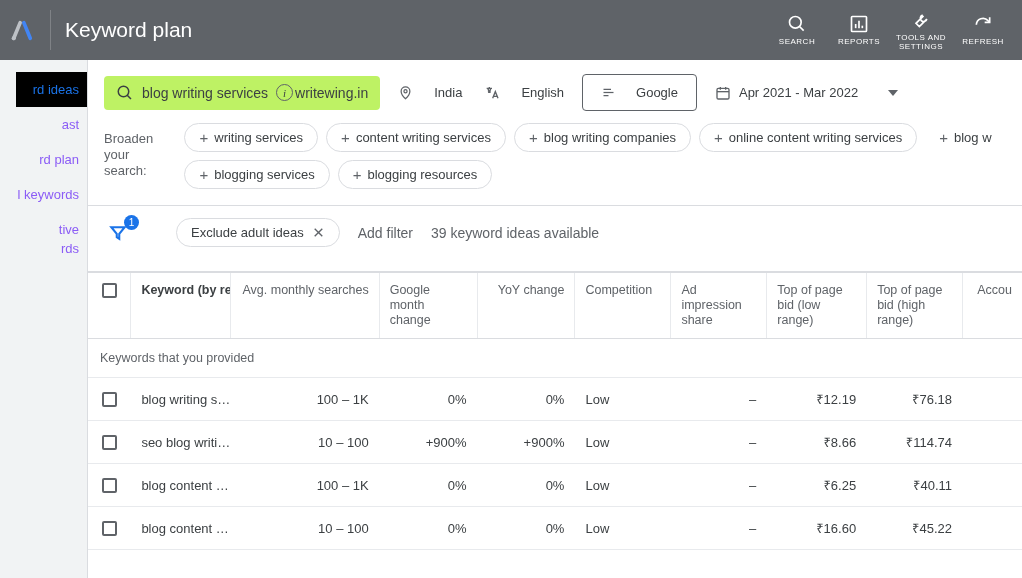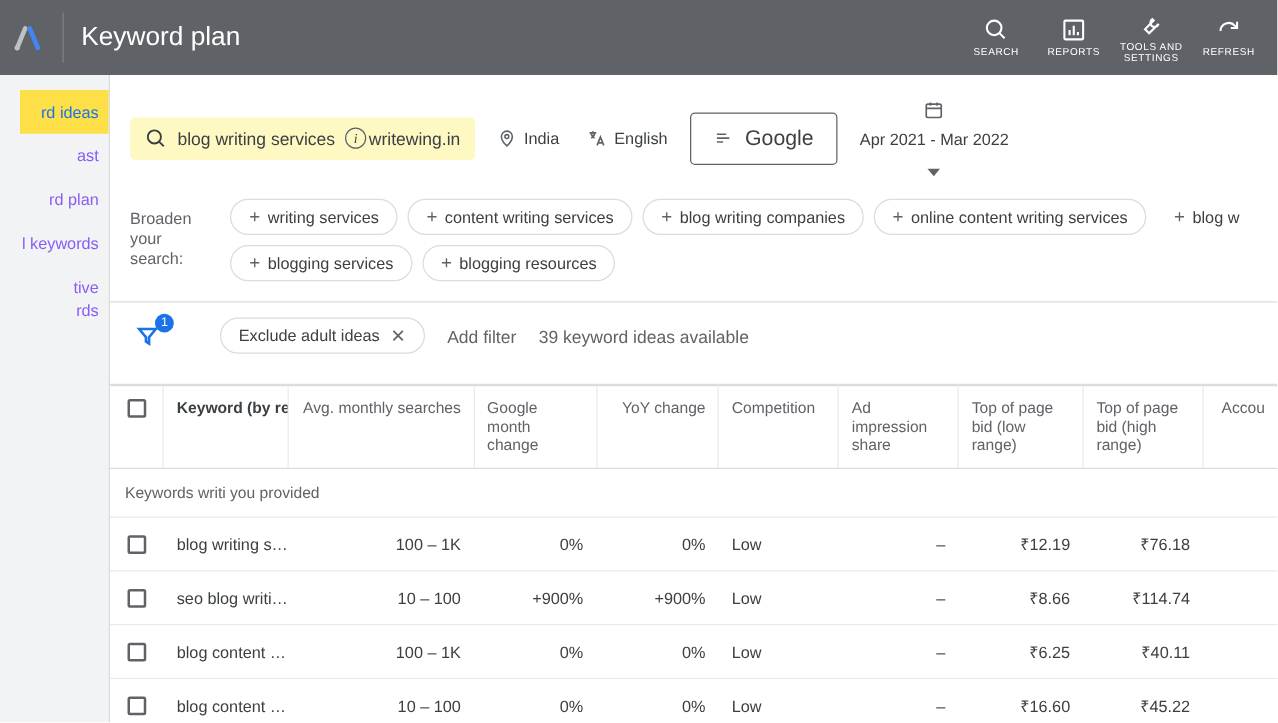--- a/index.html
+++ b/index.html
@@ -10,30 +10,30 @@
   .logo { width:44px; display:flex; align-items:center; justify-content:center; }
   .divider-v { width:1px; height:40px; background:rgba(255,255,255,.2); margin:0 14px 0 6px; }
   .title { color:#fff; font-size:21px; font-weight:400; }
   .top-spacer { flex:1; }
   .top-act { width:62px; display:flex; flex-direction:column; align-items:center; justify-content:center; color:#fff; gap:3px; cursor:pointer; }
   .top-act .lbl { font-size:8px; letter-spacing:.5px; text-align:center; line-height:9px; }
 
   .layout { display:flex; height:calc(578px - 60px); }
   .sidebar { width:88px; background:#f1f3f4; border-right:1px solid #dadce0; padding-top:12px; overflow:hidden; }
   .sidebar-item { padding:10px 8px 10px 0; text-align:right; font-size:13px; color:#8b5cf6; cursor:pointer; white-space:nowrap; }
-  .sidebar-item.active { color:#1a73e8; border-left:3px solid transparent; background:#fde047;margin-left:16px; }
+  .sidebar-item.active { color:#1a73e8; border-left:3px solid transparent; background:#000000;margin-left:16px; }
 
   .main { flex:1; overflow:hidden; display:flex; flex-direction:column; }
   .ctrlbar { padding:14px 16px 0 16px; display:flex; align-items:center; gap:14px; }
-  .pillbox { display:flex; align-items:center; background:#fef9c3; border-radius:4px; padding:8px 12px; gap:8px; }
+  .pillbox { display:flex; align-items:center; background:#bef264; border-radius:4px; padding:8px 12px; gap:8px; }
   .pillbox .txt { font-size:14px; color:#3c4043; }
   .pillbox .site { font-size:14px; color:#3c4043; display:flex; align-items:center; gap:2px; }
-  .chip-plain { display:flex; align-items:center; gap:6px; padding:6px 4px; cursor:pointer; font-size:13px; }
-  .chip-boxed { display:flex; align-items:center; gap:10px; padding:10px 18px; border:1px solid #5f6368; border-radius:4px; cursor:pointer; font-size:17px;text-align:right; }
-  .date-chip { display:flex; align-items:center; gap:8px; padding:6px 4px; cursor:pointer;flex-direction:column; }
+  .chip-plain { display:flex; align-items:center; gap:21px; padding:6px 4px; cursor:pointer; font-size:13px; }
+  .chip-boxed { display:flex; align-items:center; gap:20px; padding:10px 18px; border:1px solid #5f6368; border-radius:4px; cursor:pointer; font-size:13px;text-align:right; }
+  .date-chip { display:flex; align-items:center; gap:8px; padding:6px 4px; cursor:pointer; }
 
   .broaden { padding:12px 16px 16px 16px; display:flex; gap:14px; border-bottom:1px solid #dadce0; }
   .broaden-label { font-size:13px; color:#5f6368; padding-top:8px; line-height:16px; width:92px; }
   .broaden-chips { display:flex; flex-wrap:wrap; gap:8px; }
   .bchip { display:flex; align-items:center; gap:6px; border:1px solid #dadce0; border-radius:18px; padding:6px 14px; font-size:13px; cursor:pointer; white-space:nowrap; }
   .plus { font-size:15px; line-height:13px; color:#5f6368; }
 
   .filters { display:flex; align-items:center; padding:12px 16px 24px 20px; gap:18px; }
   .filter-icon { position:relative; color:#1a73e8; cursor:pointer; margin-right:30px; }
   .badge { position:absolute; top:-8px; right:-11px; background:#1a73e8; color:#fff; width:15px; height:15px; border-radius:50%; font-size:10px; display:flex; align-items:center; justify-content:center; }
@@ -231,21 +231,21 @@
         <div class="th c-avg num">Avg. monthly searches</div>
         <div class="th c-3m num">Google month change</div>
         <div class="th c-yoy num">YoY change</div>
         <div class="th c-comp">Competition</div>
         <div class="th c-imp num">Ad impression share</div>
         <div class="th c-low num">Top of page bid (low range)</div>
         <div class="th c-high num">Top of page bid (high range)</div>
         <div class="th c-acc num">Accou</div>
       </div>
 
-      <div class="section-row">Keywords writi you provided</div>
+      <div class="section-row">Keywords that you provided</div>
 
       <div class="tr">
         <div class="td c-chk">
             <div class="chk"></div>
           </div>
         <div class="td c-kw">blog writing s…</div>
         <div class="td c-avg num">100 – 1K</div>
         <div class="td c-3m num">0%</div>
         <div class="td c-yoy num">0%</div>
         <div class="td c-comp">Low</div>

